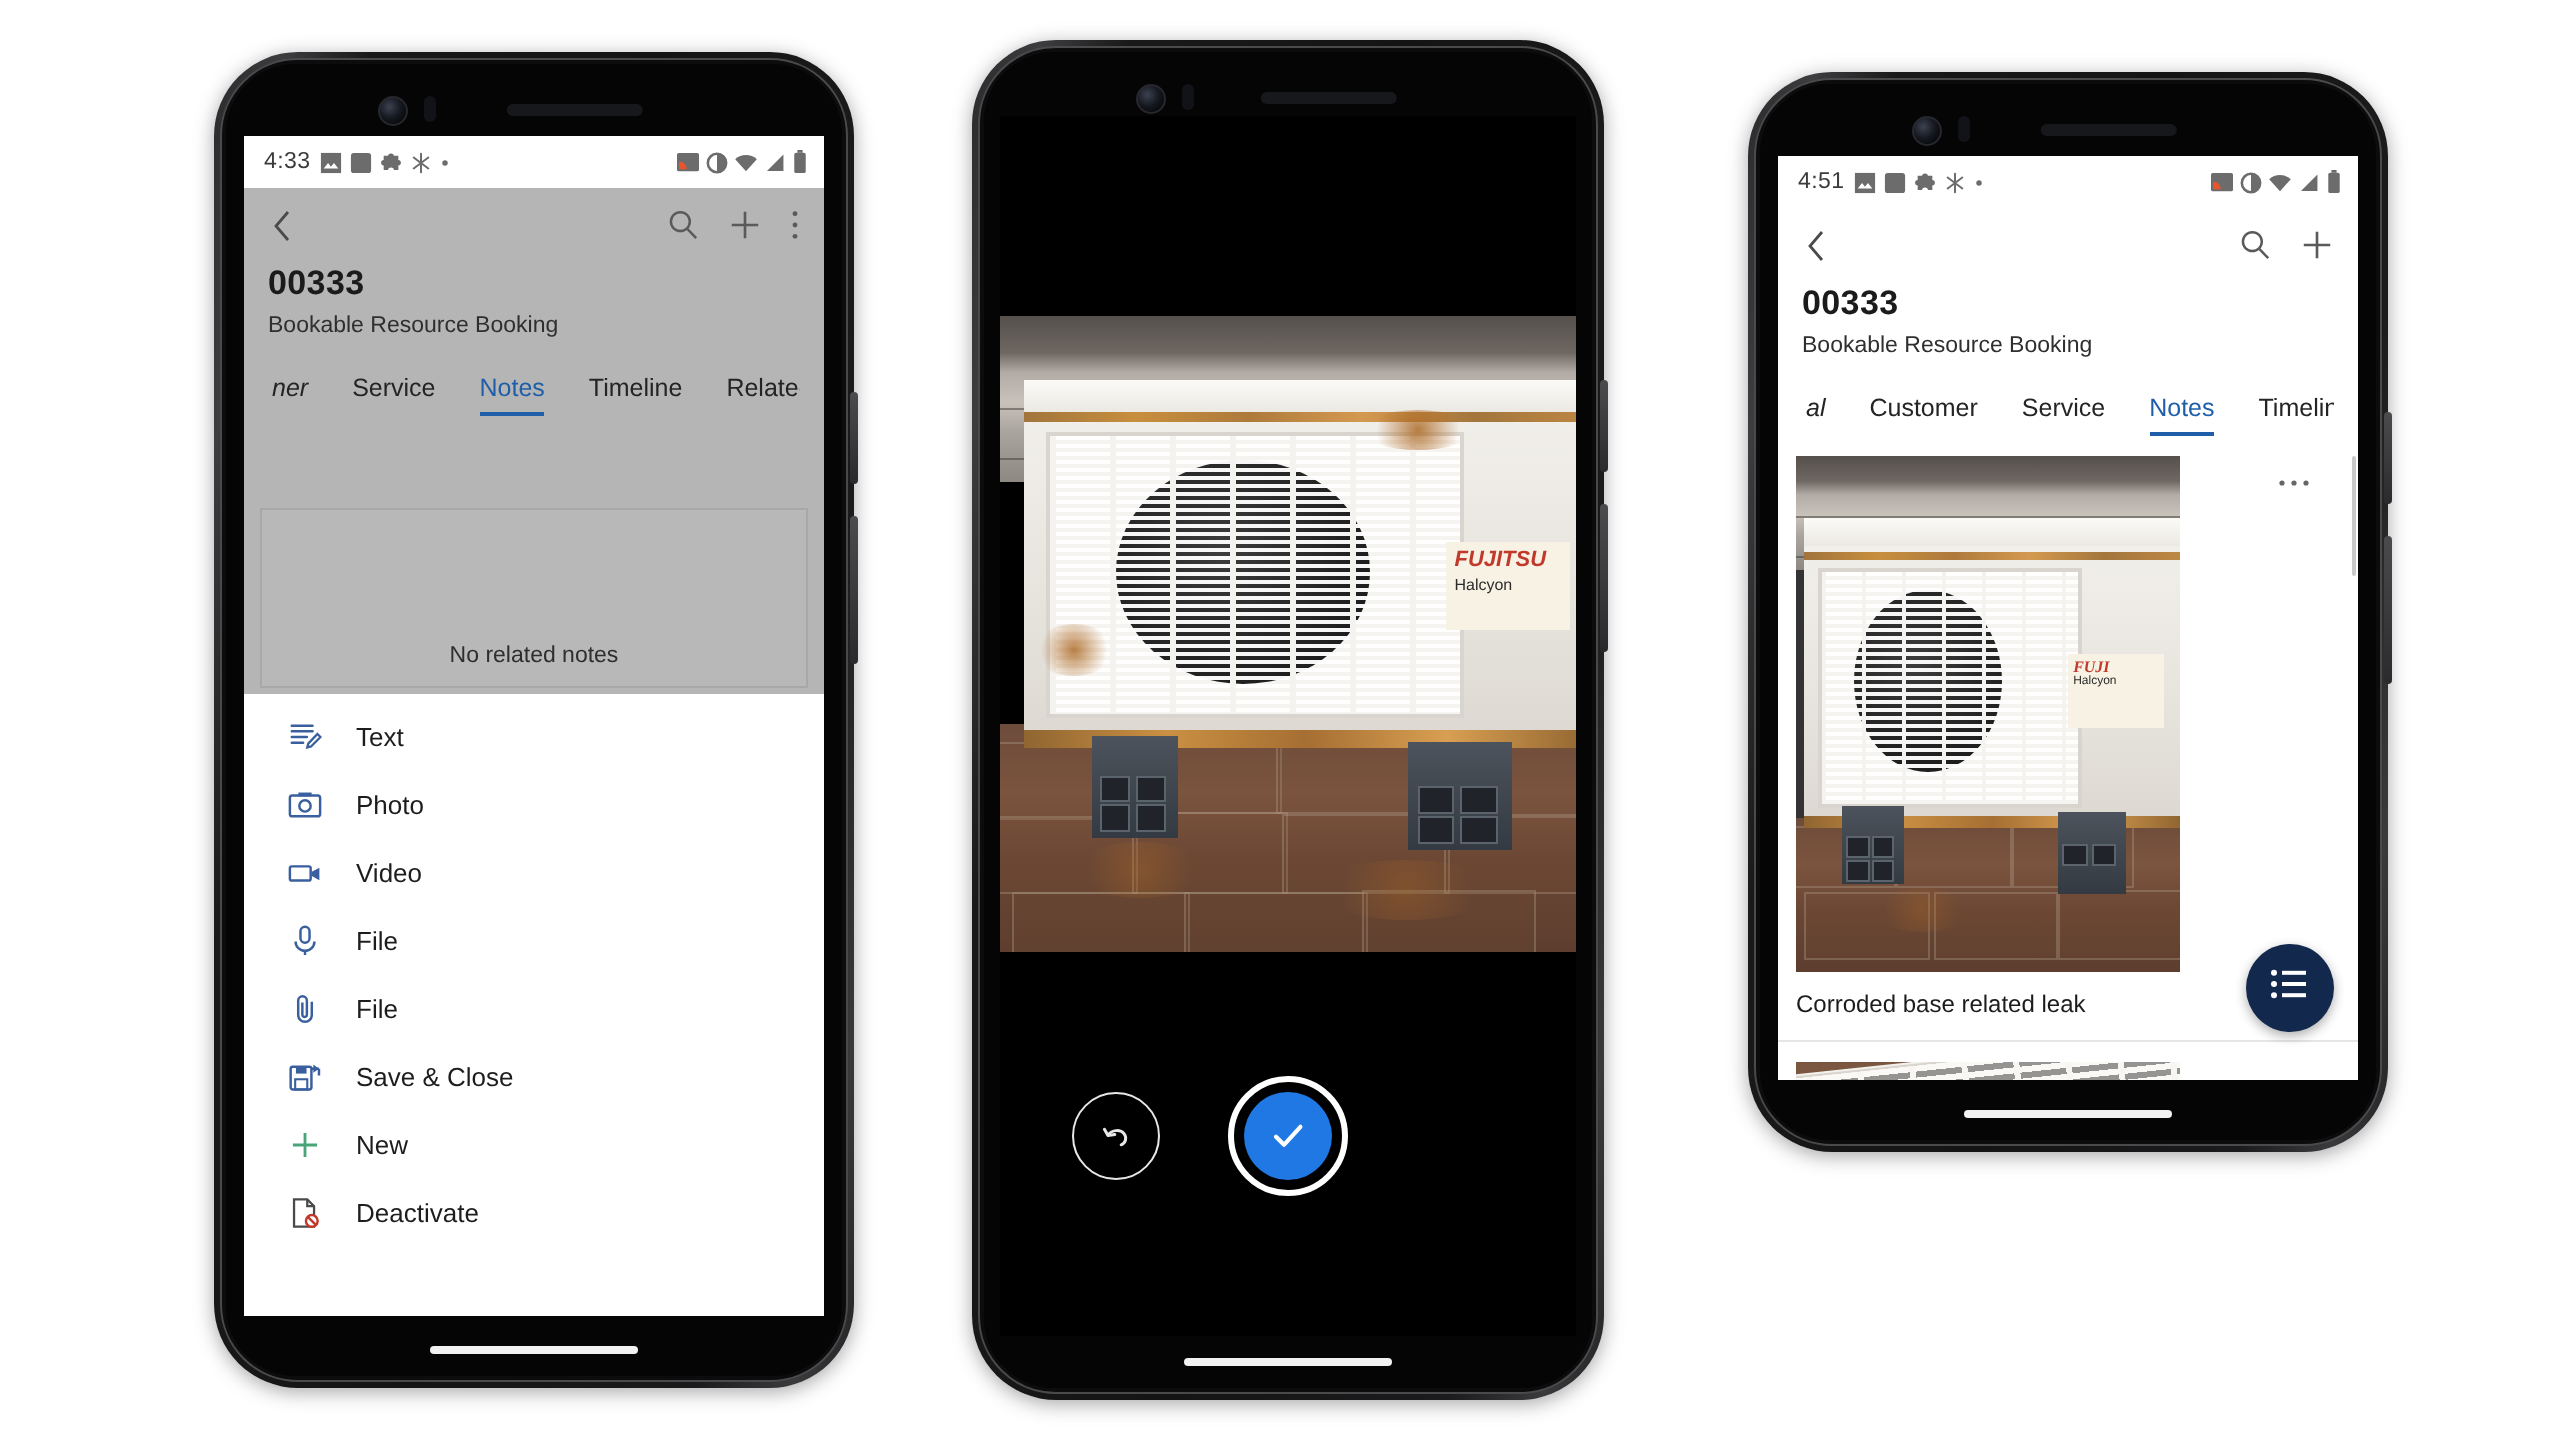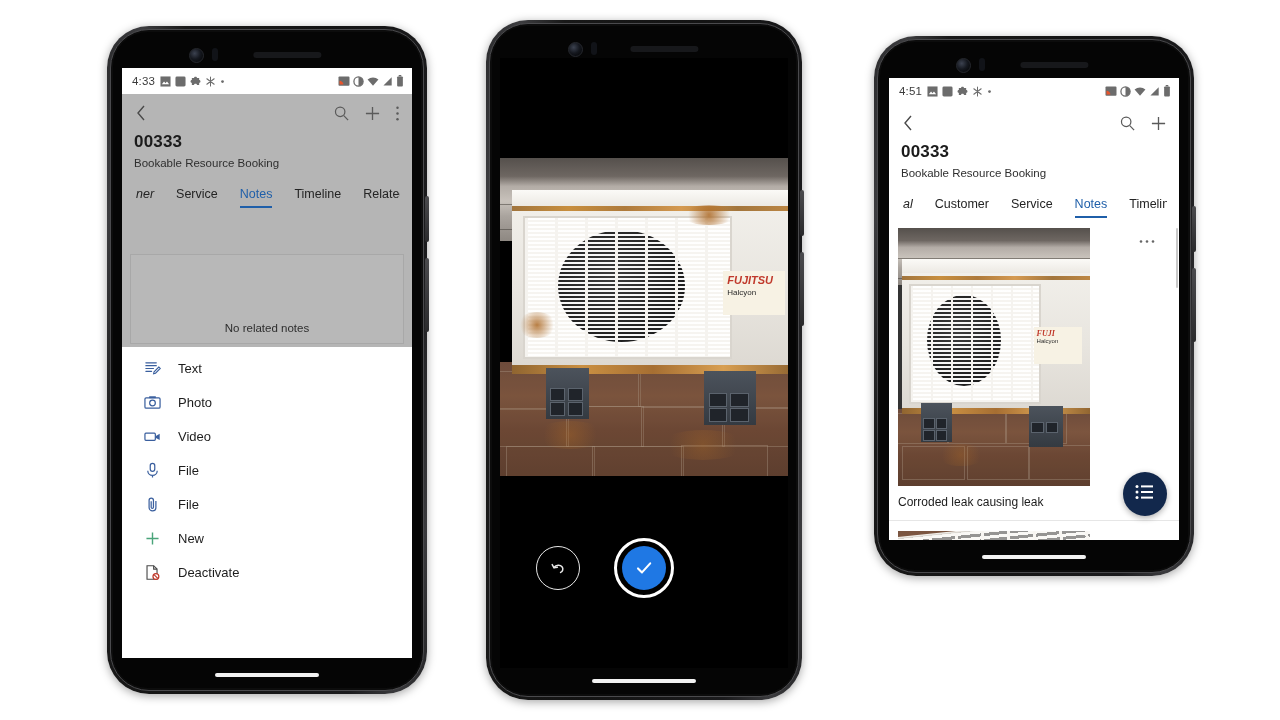--- a/index.html
+++ b/index.html
@@ -350,20 +350,32 @@
             <div class="menu-item">
               <span class="menu-ic">
                 <svg width="17" height="17" viewBox="0 0 18 18">
                     <path d="M12.6 5.2v7a3.6 3.6 0 0 1-7.2 0V4.6a2.3 2.3 0 0 1 4.6 0v7.4a1.2 1.2 0 0 1-2.4 0V5.6" fill="none" stroke="#3a5f9e" stroke-width="1.3"></path>
                   </svg>
               </span>
               <span class="menu-label">File</span>
             </div>
 
 
+            <div class="menu-item">
+              <span class="menu-ic">
+                <svg width="17" height="17" viewBox="0 0 18 18">
+                    <rect x="1.4" y="3.6" width="11" height="12" rx="1.2" fill="none" stroke="#3a5f9e" stroke-width="1.3"></rect>
+                    <rect x="4.2" y="3.6" width="5.6" height="3.6" fill="#3a5f9e"></rect>
+                    <rect x="3.8" y="10.2" width="6.4" height="5.4" fill="none" stroke="#3a5f9e" stroke-width="1.1"></rect>
+                    <path d="M12.4 4.6h4M16.4 4.6v3.6" stroke="#3a5f9e" stroke-width="1.3" fill="none"></path>
+                    <path d="M13.4 2.4l3 2.2-3 2.2z" fill="#3a5f9e"></path>
+                  </svg>
+              </span>
+              <span class="menu-label">Save &amp; Close</span>
+            </div>
 
             <div class="menu-item">
               <span class="menu-ic">
                 <svg width="17" height="17" viewBox="0 0 18 18">
                     <path d="M9 2.6v12.8M2.6 9h12.8" stroke="#4aa47a" stroke-width="1.5"></path>
                   </svg>
               </span>
               <span class="menu-label">New</span>
             </div>
 
@@ -631,21 +643,21 @@
                   <div class="hole" style="left:50%; top:38%; width:36%; height:28%"></div>
                   <div class="hole" style="left:8%; top:68%; width:36%; height:28%"></div>
                   <div class="hole" style="left:50%; top:68%; width:36%; height:28%"></div>
                 </div>
                 <div class="ac-foot" style="left:68%; top:69%; width:18%; height:16%;">
                   <div class="hole" style="left:8%; top:38%; width:36%; height:28%"></div>
                   <div class="hole" style="left:50%; top:38%; width:36%; height:28%"></div>
                 </div>
               </div>
             </div>
-            <div class="note-cap">Corroded leak causing leak</div>
+            <div class="note-cap">Corroded base related leak</div>
           </div>
 
           <div class="note-card">
             <span class="note-kebab">
               <svg width="16" height="5" viewBox="0 0 16 5">
                   <circle cx="2" cy="2.5" r="1.3" fill="#666"></circle>
                   <circle cx="8" cy="2.5" r="1.3" fill="#666"></circle>
                   <circle cx="14" cy="2.5" r="1.3" fill="#666"></circle>
                 </svg>
             </span>

